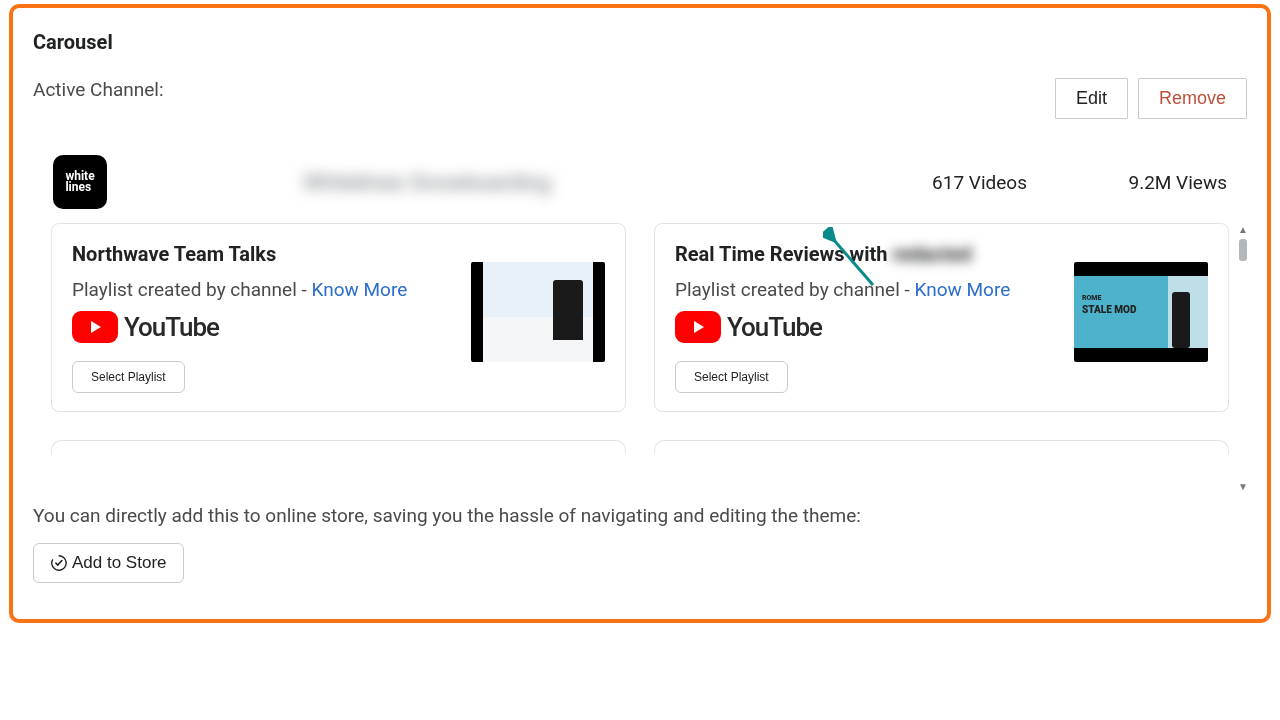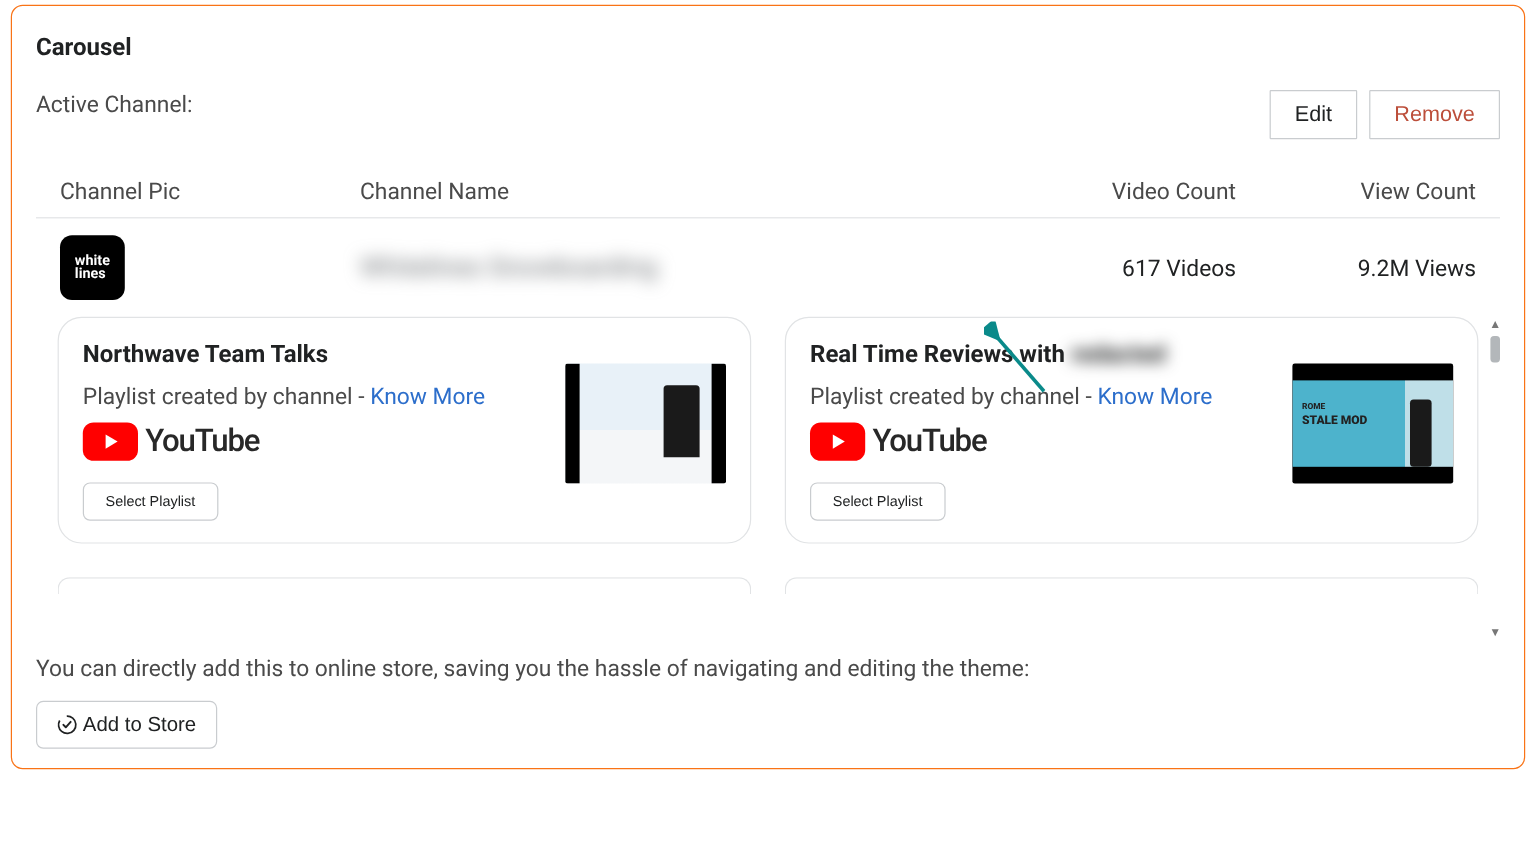--- a/index.html
+++ b/index.html
@@ -7,24 +7,24 @@
   font-family: -apple-system, BlinkMacSystemFont, "Segoe UI", Roboto, sans-serif;
   background: #fff;
   color: #202223;
   width: 1280px;
   height: 720px;
   overflow: hidden;
 }
 .card {
   width: 1262px;
   margin: 4px auto 12px;
-  border: 1px solid #f97316;
+  border: 4px solid #f97316;
   border-radius: 10px;
   background: #fff;
-  padding: 22px 20px 16px;
+  padding: 22px 20px 36px;
 }
 .card-title {
   font-size: 20px;
   font-weight: 700;
   color: #202223;
   margin-bottom: 24px;
 }
 .actchan-row {
   display: flex;
   justify-content: space-between;
@@ -87,21 +87,21 @@
   position: relative;
   padding: 0 18px;
 }
 .playlist-grid {
   display: grid;
   grid-template-columns: 1fr 1fr;
   gap: 28px;
 }
 .playlist-card {
   border: 1px solid #e1e3e5;
-  border-radius: 20px;
+  border-radius: 8px;
   padding: 18px 20px 18px;
   position: relative;
   display: flex;
 }
 .pc-main { flex: 1; }
 .pc-title {
   font-size: 20px;
   font-weight: 700;
   color: #202223;
   margin-bottom: 12px;
@@ -229,26 +229,20 @@
 
   <div class="actchan-row">
     <div class="actchan-label">Active Channel:</div>
     <div class="btn-group">
       <button class="btn btn-edit">Edit</button>
       <button class="btn btn-remove">Remove</button>
     </div>
   </div>
 
   <div class="tbl">
-    <div class="tbl-head">
-      <div>Channel Pic</div>
-      <div>Channel Name</div>
-      <div class="col-vc">Video Count</div>
-      <div class="col-viewc">View Count</div>
-    </div>
     <div class="tbl-row">
       <div>
         <div class="chan-pic">white<br>lines</div>
       </div>
       <div>
         <span class="chan-name-blur">Whitelines Snowboarding</span>
       </div>
       <div class="col-vc">617 Videos</div>
       <div class="col-viewc">9.2M Views</div>
     </div>

